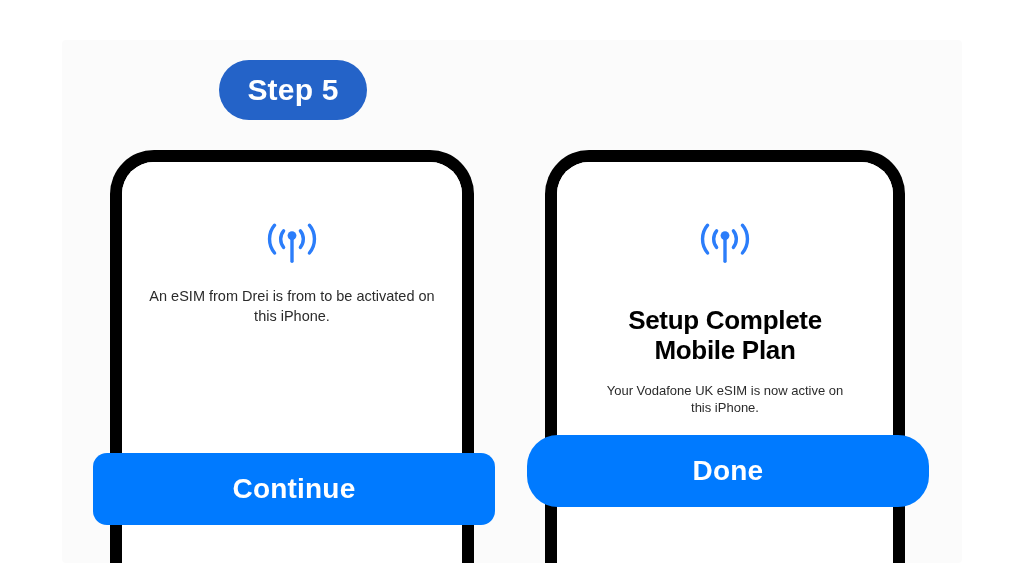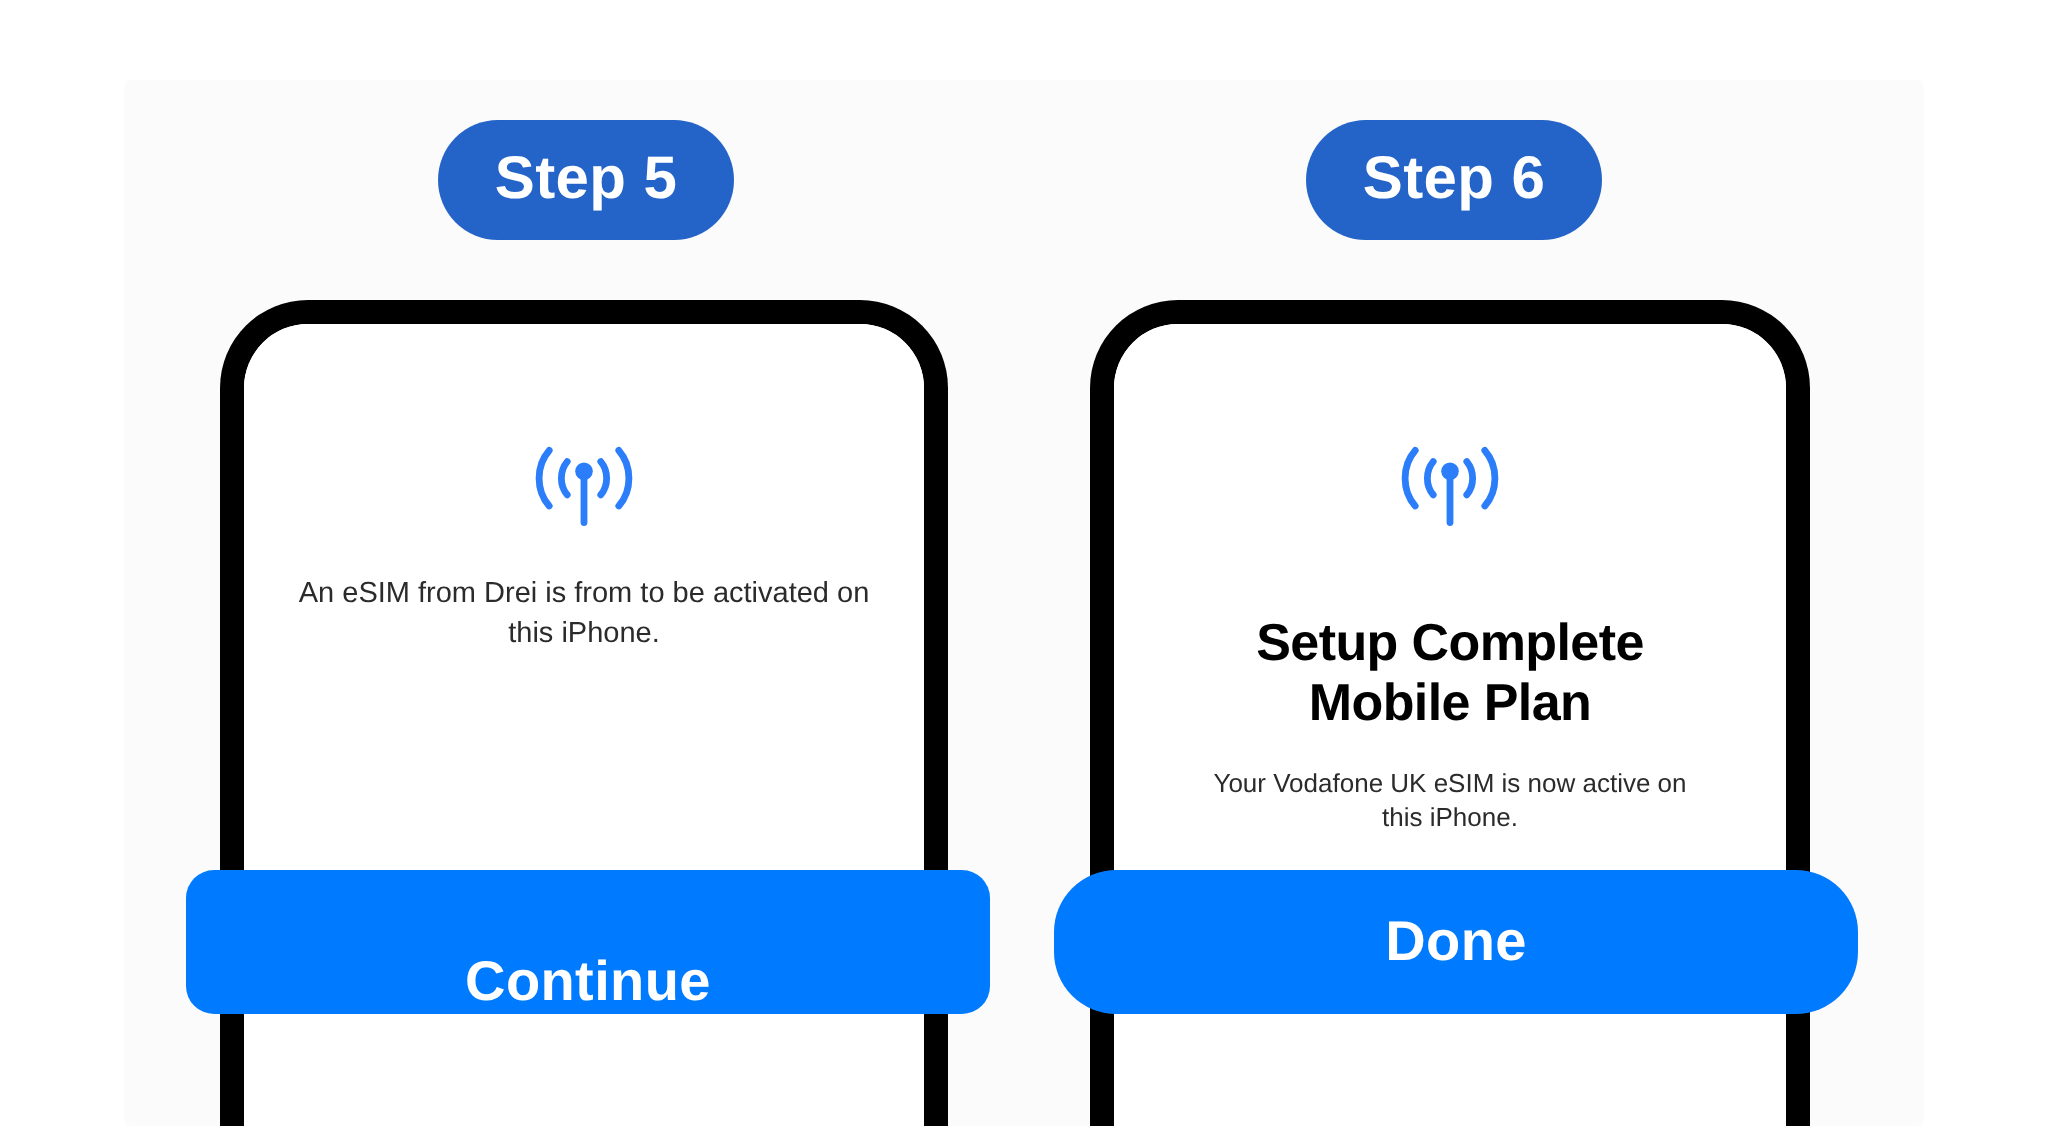--- a/index.html
+++ b/index.html
@@ -101,21 +101,21 @@
     letter-spacing: 0.2px;
     font-family: "Liberation Sans", sans-serif;
     cursor: pointer;
     padding: 0;
   }
 
   
   #backdrop-left  { left: 62px;  top: 40px;  width: 470px; height: 523px; }
   #badge-left     { left: 219px; top: 60px;  width: 148px; }
   #phone-left     { left: 110px; top: 150px; width: 364px; height: 420px; }
-  #btn-left       { left: 93px;  top: 435px; width: 402px; height: 72px; align-items: flex-end; }
+  #btn-left       { left: 93px;  top: 453px; width: 402px; height: 72px; }
 
   #icon-left      { margin-top: 58px; }
   #title-left     { margin-top: 31px; font-size: 26px; width: 320px; }
   #sub-left       { margin-top: 13px; font-size: 14.5px; width: 300px; }
 
   
   #backdrop-right { left: 500px; top: 40px;  width: 462px; height: 523px; }
   #badge-right    { left: 653px; top: 60px;  width: 148px; }
   #phone-right    { left: 545px; top: 150px; width: 360px; height: 420px; }
   #btn-right      { left: 527px; top: 435px; width: 402px; height: 72px; border-radius: 31px; }
@@ -156,23 +156,20 @@
 
     </div>
   </div>
 
   <button class="action-btn" id="btn-left">
     <span>Continue</span>
   </button>
 
   <div class="col-backdrop" id="backdrop-right"></div>
 
-  <div class="step-badge" id="badge-right">
-    <span>Step 6</span>
-  </div>
 
   <div class="phone" id="phone-right">
     <div class="phone-screen">
 
       <span class="antenna-icon" id="icon-right">
         <svg width="54" height="50" viewBox="0 0 54 50" xmlns="http://www.w3.org/2000/svg">
           <g fill="none" stroke="#2b7dfa" stroke-width="3.4" stroke-linecap="round">
             <path d="M18.6 10.8 a10.5 12 0 0 0 0 16.6"></path>
             <path d="M9.6 5.2 a18 20 0 0 0 0 27.8"></path>
             <path d="M35.4 10.8 a10.5 12 0 0 1 0 16.6"></path>

